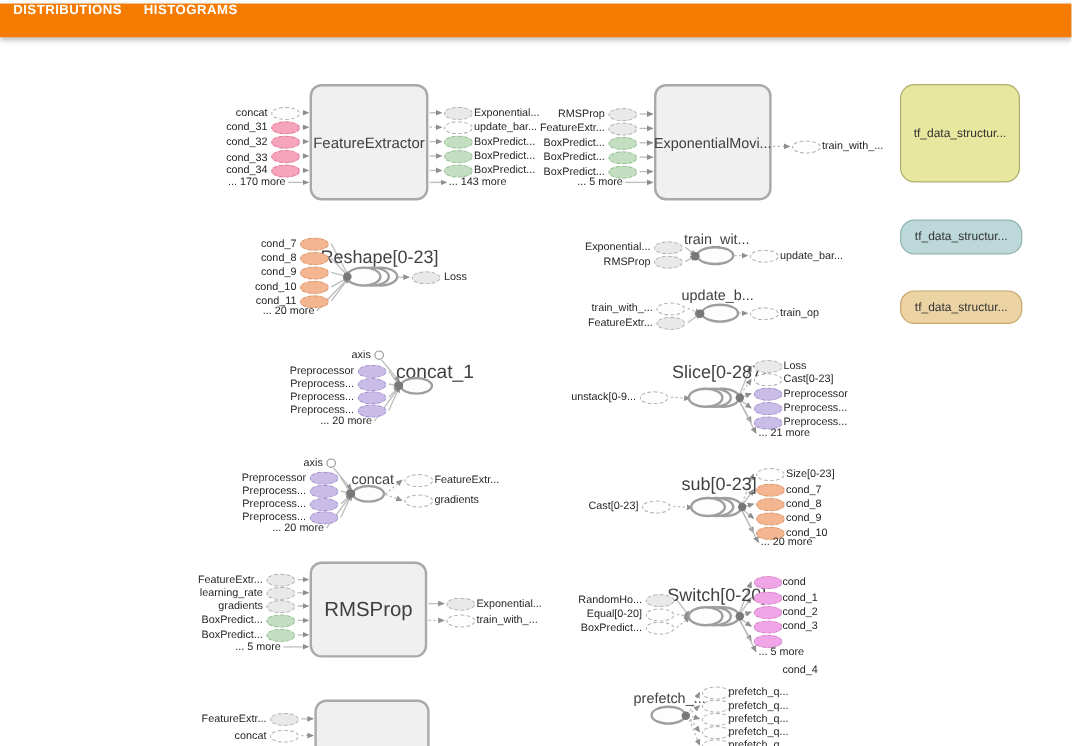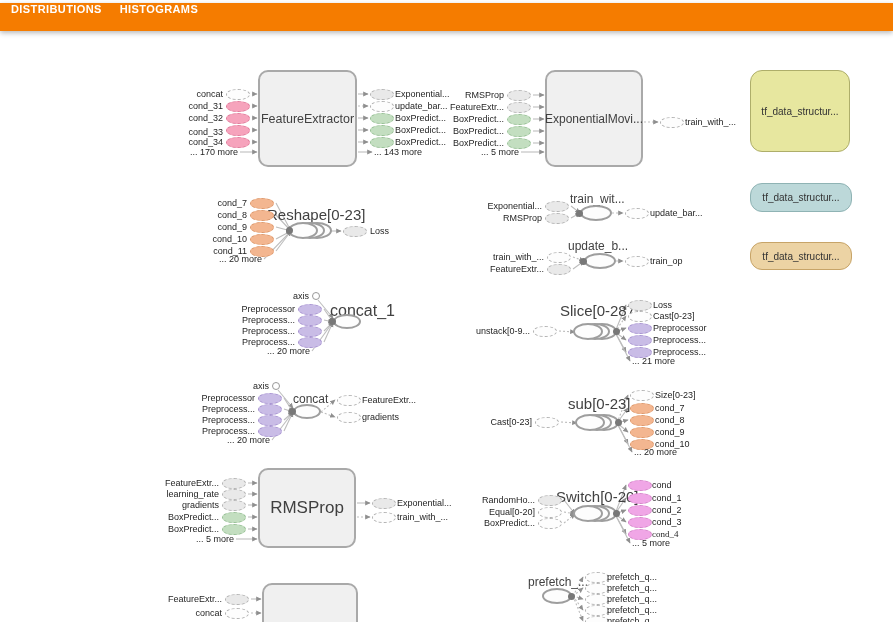--- a/index.html
+++ b/index.html
@@ -348,21 +348,21 @@
       <div class="port-label" style="right: 358px; top: 523px;">BoxPredict...</div>
       <div class="port-ellipse" style="left: 628px; top: 480px; background: rgb(240, 166, 230); border-color: rgb(212, 136, 201);"></div>
       <div class="port-label" style="left: 652px; top: 485px;">cond</div>
       <div class="port-ellipse" style="left: 628px; top: 493px; background: rgb(240, 166, 230); border-color: rgb(212, 136, 201);"></div>
       <div class="port-label" style="left: 652px; top: 498px;">cond_1</div>
       <div class="port-ellipse" style="left: 628px; top: 505px; background: rgb(240, 166, 230); border-color: rgb(212, 136, 201);"></div>
       <div class="port-label" style="left: 652px; top: 510px;">cond_2</div>
       <div class="port-ellipse" style="left: 628px; top: 517px; background: rgb(240, 166, 230); border-color: rgb(212, 136, 201);"></div>
       <div class="port-label" style="left: 652px; top: 522px;">cond_3</div>
       <div class="port-ellipse" style="left: 628px; top: 529px; background: rgb(240, 166, 230); border-color: rgb(212, 136, 201);"></div>
-      <div class="port-label" style="left: 652px; top: 534px; font-family: Liberation Serif, serif;">cond_4</div>
+      <div class="port-label" style="left: 652px; top: 558px;">cond_4</div>
       <div class="more-label" style="left: 632px; top: 543px;">... 5 more</div>
       <div class="op-label" style="left: 528px; top: 576px; font-size: 12px;">prefetch_...</div>
       <div class="op-node" style="left: 540px; top: 588px; width: 32px; height: 16px;">
         <div class="op-ellipse" style="left: 2px; top: 0px; width: 30px; height: 16px;"></div>
         <div class="op-dot" style="top: 4.5px; left: 28px;"></div>
       </div>
       <div class="port-ellipse" style="left: 585px; top: 572px; background: rgb(253, 253, 253); border-color: rgb(179, 179, 179);"></div>
       <div class="port-label" style="left: 607px; top: 577px;">prefetch_q...</div>
       <div class="port-ellipse" style="left: 585px; top: 583px; background: rgb(253, 253, 253); border-color: rgb(179, 179, 179);"></div>
       <div class="port-label" style="left: 607px; top: 588px;">prefetch_q...</div>

